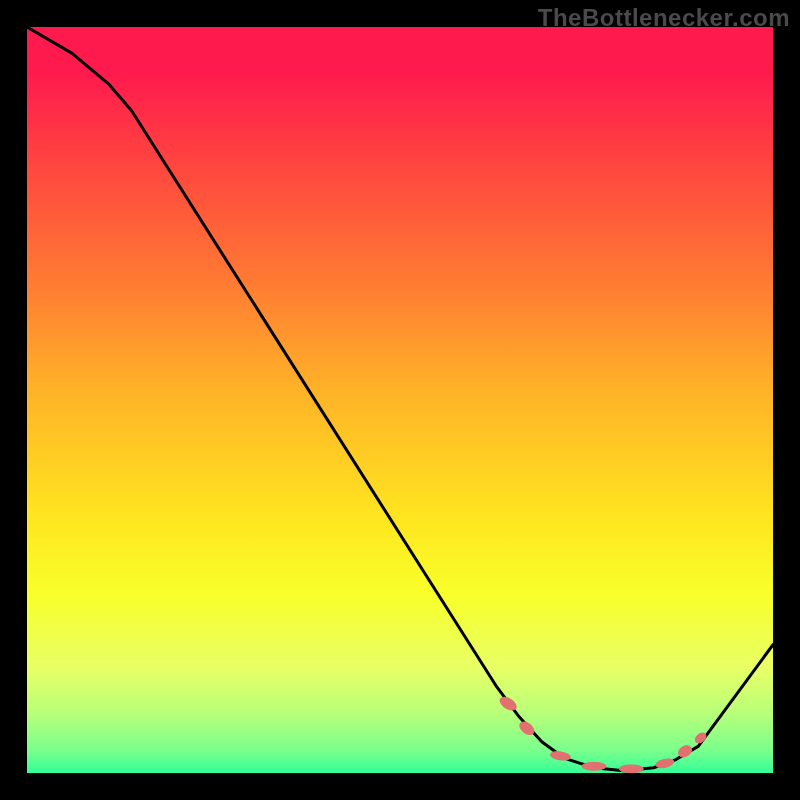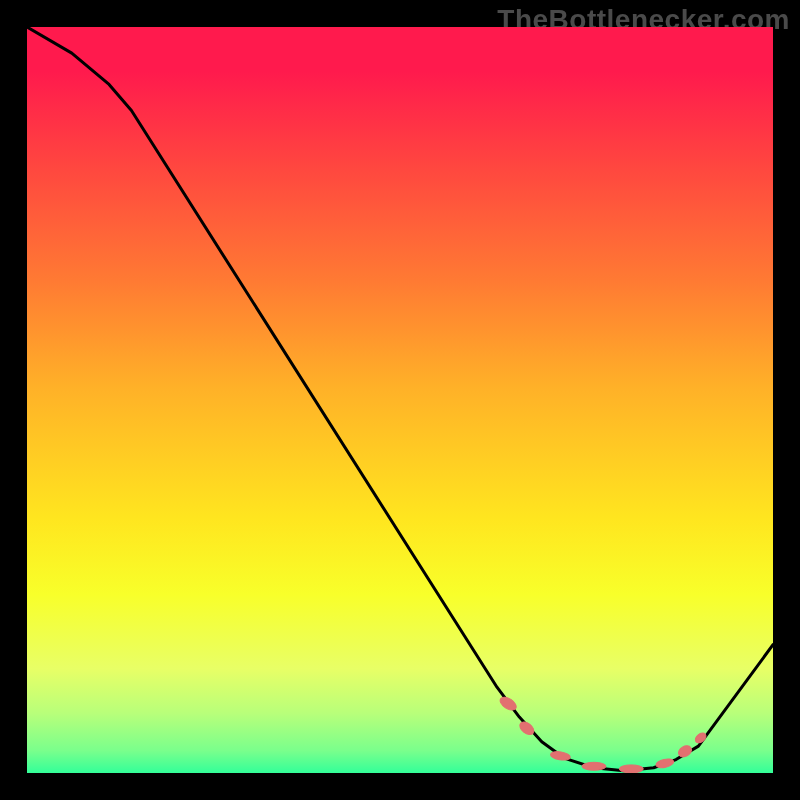--- a/index.html
+++ b/index.html
@@ -41,21 +41,21 @@
       #b8ff7a 92%,
       #7aff8c 97%,
       #33ff99 100%
     );
   }
   .brand {
     position: absolute;
     top: 4px;
     right: 10px;
     font-family: Arial, Helvetica, sans-serif;
-    font-size: 28px;
+    font-size: 24px;
     font-weight: 600;
     color: #4a4a4a;
     letter-spacing: 0.5px;
     user-select: none;
   }
   svg {
     position: absolute;
     left: 0; top: 0;
     width: 100%;
     height: 100%;

